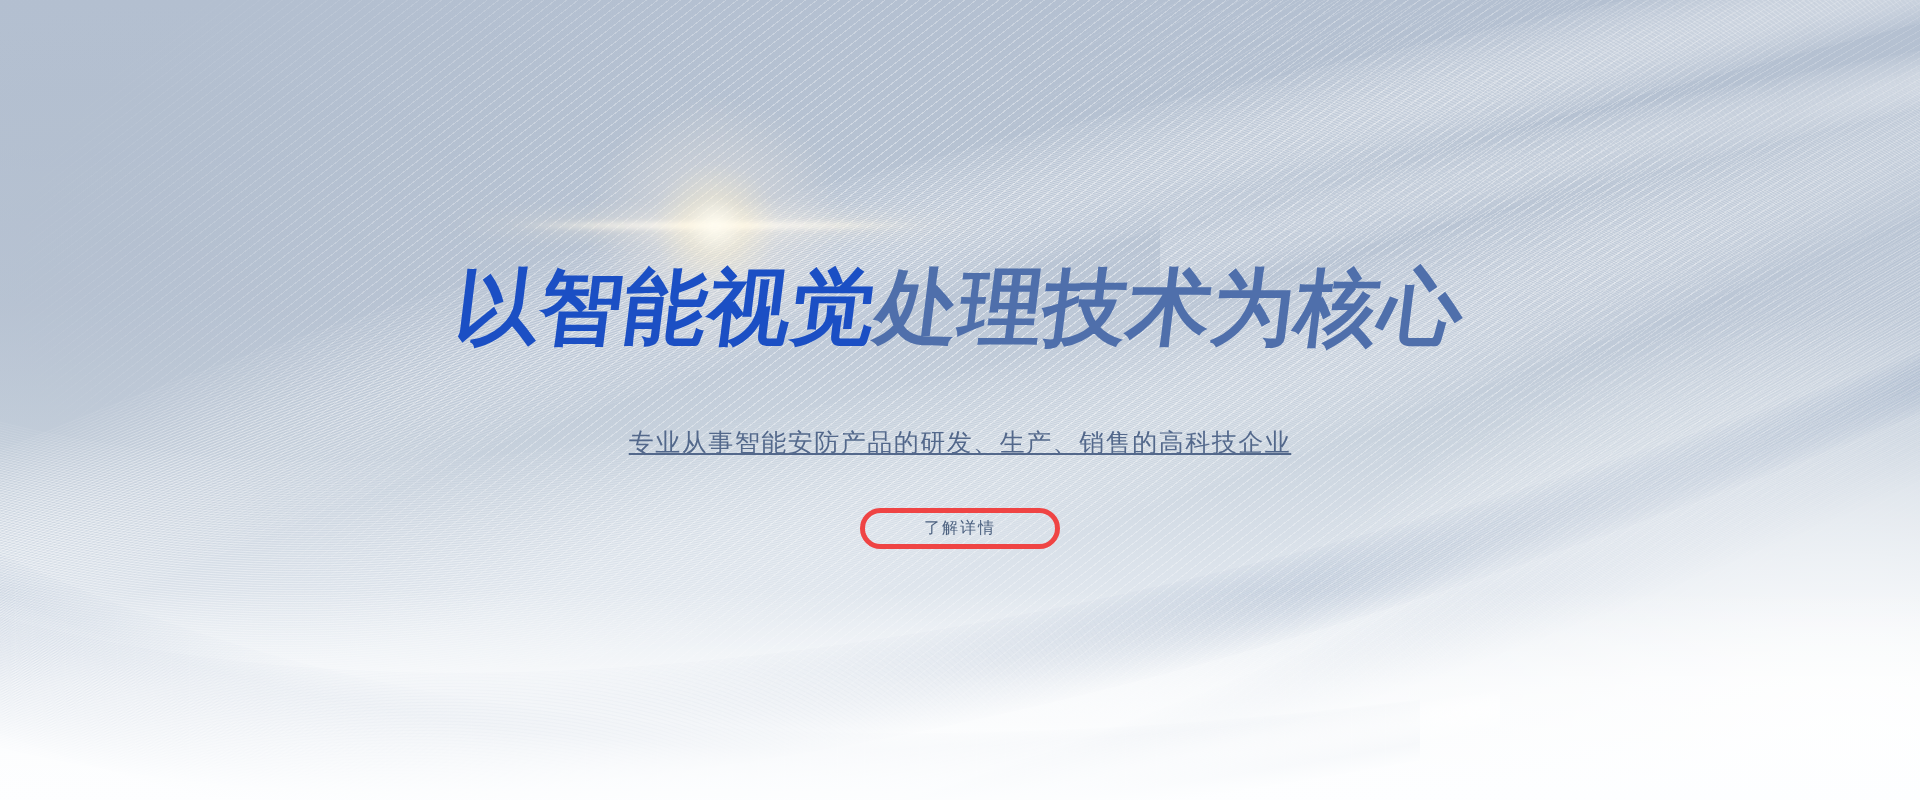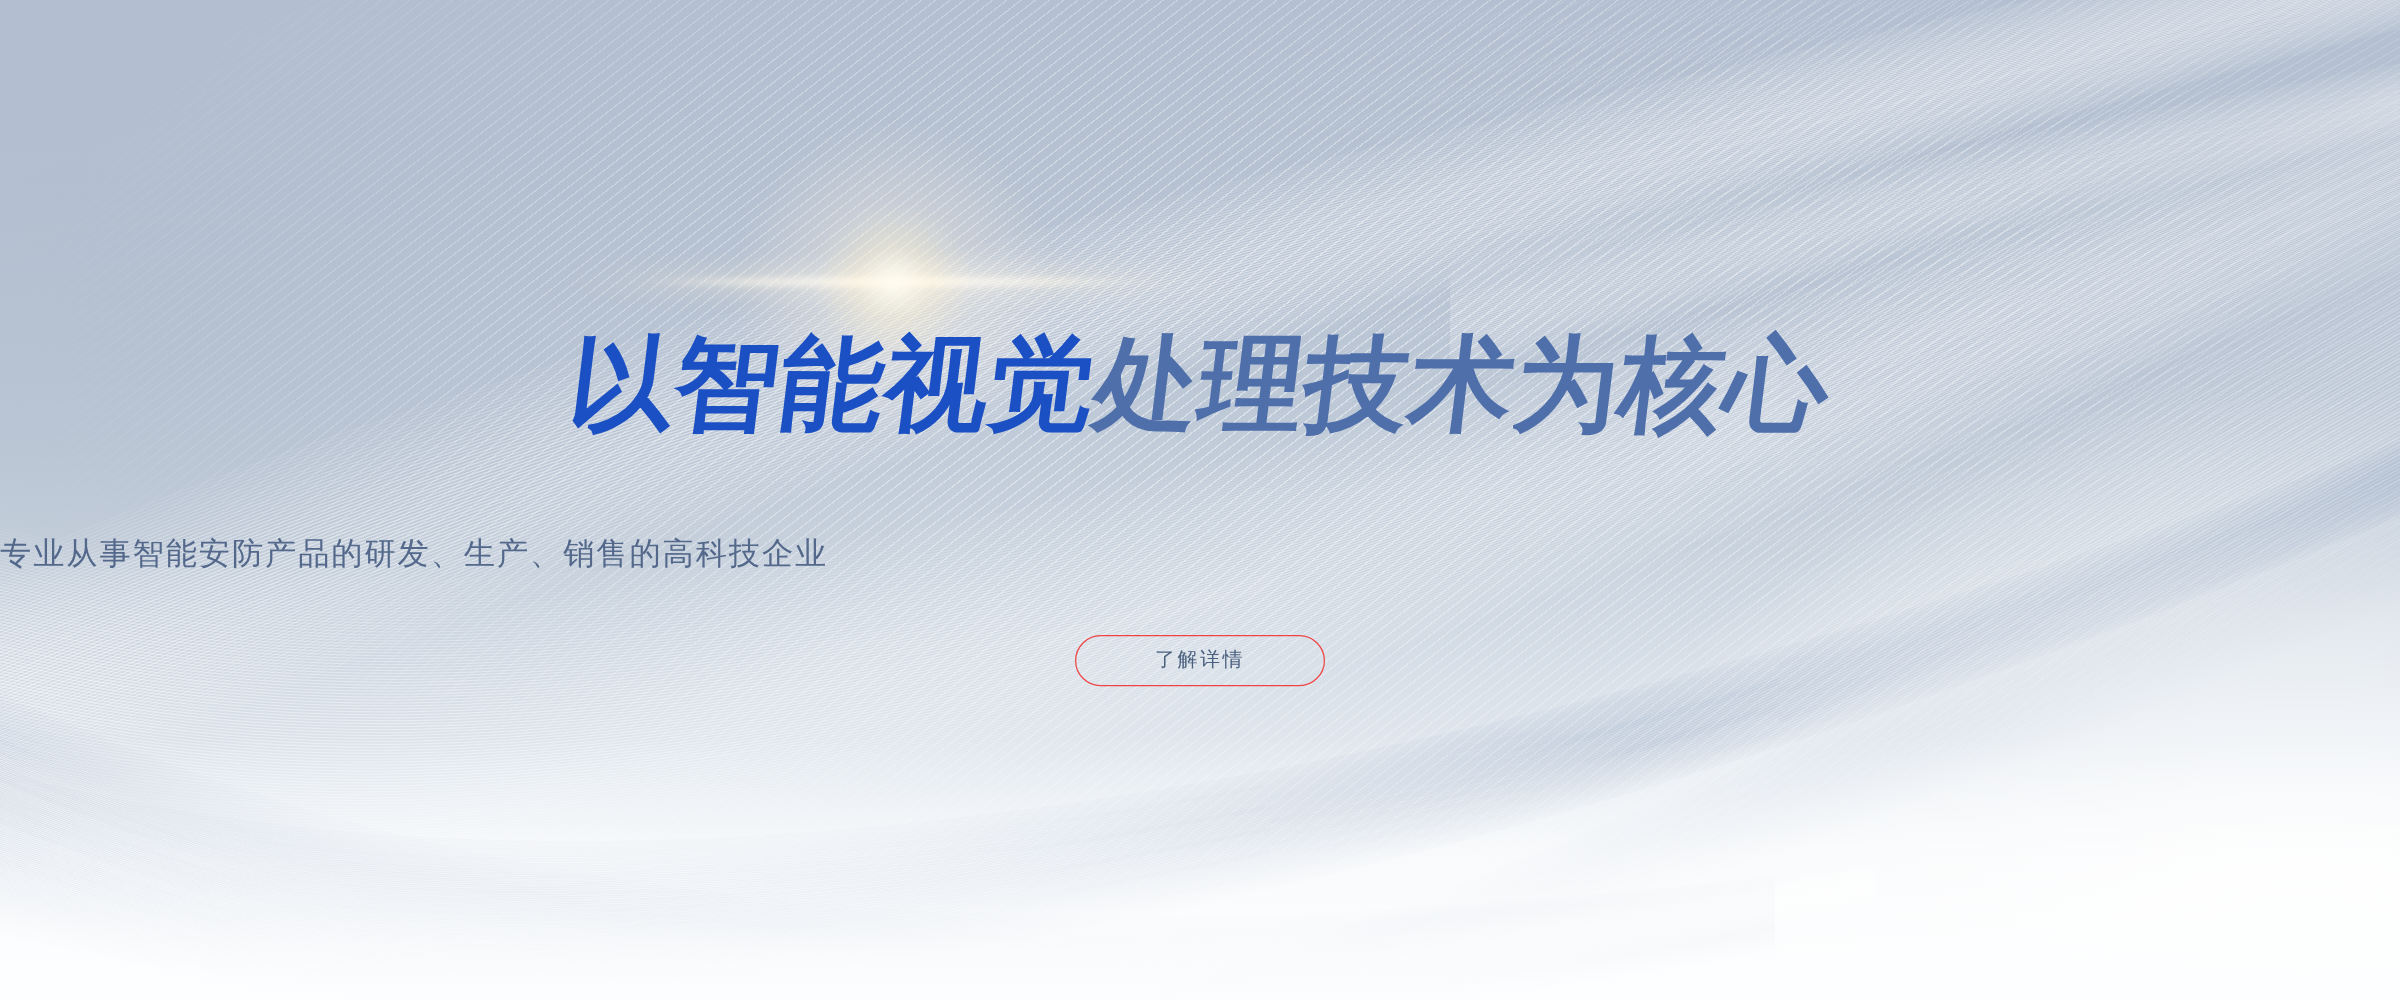--- a/index.html
+++ b/index.html
@@ -160,42 +160,44 @@
   .headline .seg {
     display: inline-block;
   }
   .headline .seg-a { color: #1b4fc4; }
   .headline .seg-b { color: #4f6fab; }
 
   .subtitle {
     position: absolute;
     top: 400px;
     left: 0; right: 0;
+    text-align: center;
     font-size: 25px;
     line-height: 1.4;
     letter-spacing: 1.5px;
     color: #53688b;
     font-family: "DejaVu Sans", "Liberation Sans", sans-serif;
     white-space: nowrap;
+    text-decoration: underline;
   }
 
   .cta-wrap {
     position: absolute;
     top: 508px;
     left: 0; right: 0;
     display: flex;
     justify-content: center;
   }
   .cta-button {
     display: inline-flex;
     align-items: center;
     justify-content: center;
     width: 200px;
     height: 41px;
-    border: 1px solid #ef4444;
+    border: 5px solid #ef4444;
     border-radius: 21px;
     background: transparent;
     color: #4b607f;
     font-size: 16px;
     letter-spacing: 2px;
     font-family: "DejaVu Sans", "Liberation Sans", sans-serif;
     cursor: pointer;
     padding: 0;
   }
 </style>

